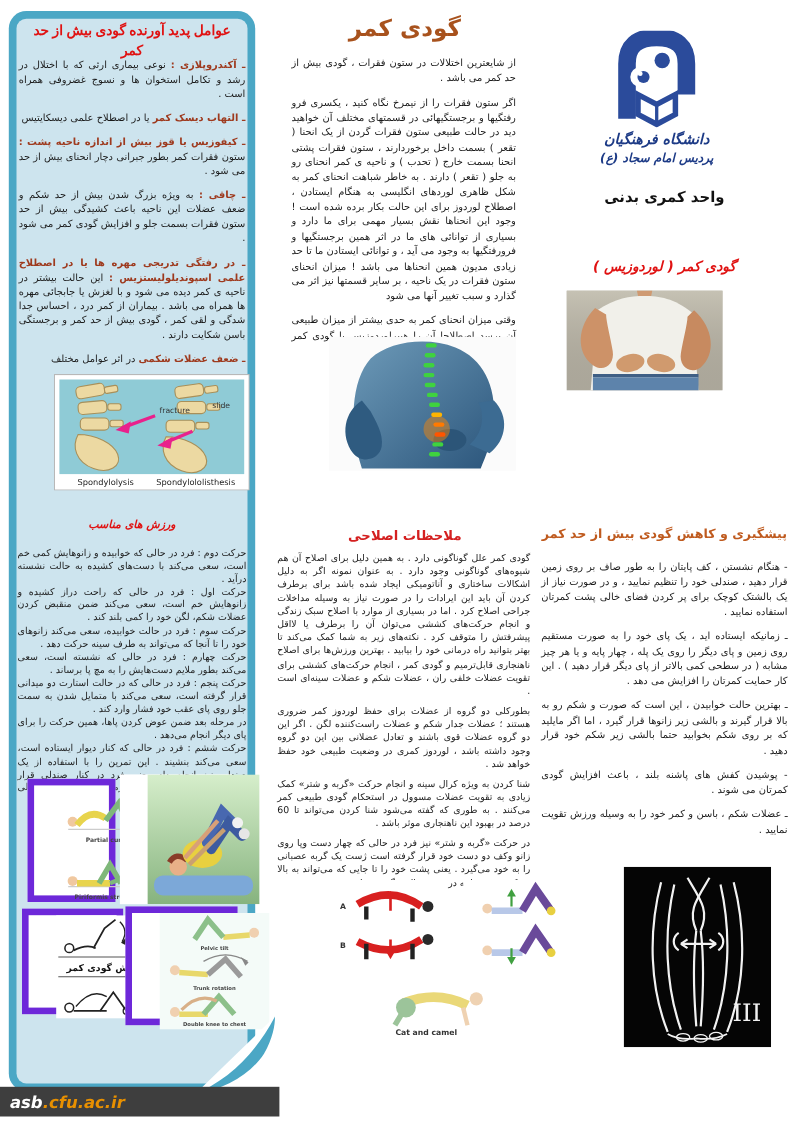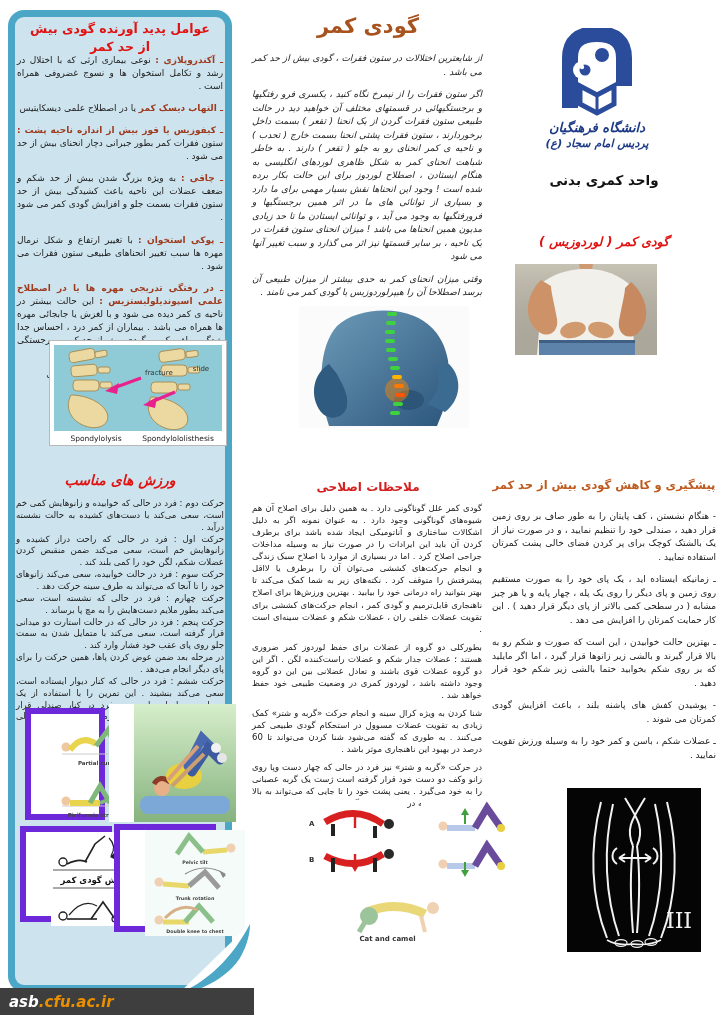--- a/index.html
+++ b/index.html
@@ -7,28 +7,28 @@
   body { font-family:"DejaVu Sans", sans-serif; }
   .page { position:relative; width:724px; height:1024px; background:#fff; overflow:hidden; margin:0 auto; }
 
   
   .panel { position:absolute; left:8px; top:10px; width:224px; height:982px;
            background:var(--c-panel-border,#4ba7c5); border-radius:16px; }
   .panel-inner { position:absolute; left:7px; top:7px; right:7px; bottom:7px;
            background:var(--c-panel-bg,#cde4ee); border-radius:9px; }
   .panel-title { position:absolute; top:10px; left:0; right:0; text-align:center;
            font-size:12.5px; font-weight:bold; color:var(--c-heading-red,#d42020);
-           padding:0 16px; direction:rtl; line-height:1.4; }
+           padding:0 16px; direction:rtl; line-height:1.4;font-family:Liberation Serif, serif; }
   .causes { position:absolute; top:44px; left:9px; right:9px; font-size:9px;
            line-height:1.45; direction:rtl; text-align:justify; color:#1a1a1a; }
   .cause { margin:0 0 9px; }
   .cause .lead { color:var(--c-lead-maroon,#9e3a1e); font-weight:bold; }
   .spine-diagram { position:absolute; top:330px; left:16px; width:178px; height:106px; }
   .ex-title { position:absolute; top:462px; left:0; right:0; text-align:center;
-           font-size:14px; font-weight:bold; font-style:italic;
+           font-size:10px; font-weight:bold; font-style:italic;
            color:var(--c-heading-red,#e01212); direction:rtl; }
   .exercises { position:absolute; top:488px; left:8px; right:8px; font-size:8.6px;
            line-height:1.38; direction:rtl; text-align:justify; color:#1a1a1a; }
   .exercises p { margin:0; }
   .ex-images { position:absolute; top:694px; left:0; right:0; height:252px; }
   .imgbox { position:absolute; background:#fff; border:6px solid #6d28d9; }
   .box-curl   { left:17px;  top:4px;   width:80px;  height:112px; }
   .box-knee   { left:101px; top:0;     width:102px; height:118px; border:none; }
   .box-sketch { left:12px;  top:122px; width:92px;  height:96px; }
   .box-tilt   { left:106px; top:120px; width:102px; height:108px; }
@@ -39,21 +39,21 @@
            background:#3e3e3e; z-index:6; display:flex; align-items:center;
            padding:0 9px; font-style:italic; font-weight:bold; font-size:15px; color:#fff; }
   .watermark .wm-suffix { color:var(--c-watermark-orange,#e89000); }
 
   
   .mid { position:absolute; left:252px; top:0; width:232px; height:1024px; }
   .mid-title { position:absolute; top:14px; left:0; right:0; text-align:center;
            font-size:21px; font-weight:bold; color:var(--c-title-brown,#a8521d); direction:rtl; }
   .mid-paras { position:absolute; top:52px; left:0; right:2px; font-size:9px; line-height:1.5;
            direction:rtl; text-align:justify; color:#1a1a1a; }
-  .mid-paras p { margin:0 0 9px;font-style:italic; }
+  .mid-paras p { margin:0 13px 9px; }
   .xray { position:absolute; top:306px; left:22px; width:170px; height:122px; }
   .corrective-title { position:absolute; top:480px; left:0; right:0; text-align:center;
            font-size:12px; font-weight:bold; color:var(--c-corrective-red,#d42020); direction:rtl; }
   .corrective { position:absolute; top:502px; left:0; right:2px; font-size:8.5px; line-height:1.42;
            direction:rtl; text-align:justify; color:#1a1a1a; }
   .corrective p { margin:0 0 6px; }
   .catab    { position:absolute; left:26px;  top:800px; width:104px; height:78px; }
   .purple   { position:absolute; left:144px; top:800px; width:86px;  height:78px; }
   .catcamel { position:absolute; left:58px;  top:890px; width:130px; height:58px; text-align:center; }
   .catcamel-caption { font-size:7px; font-weight:bold; color:#333; margin-top:1px; }
@@ -87,21 +87,20 @@
   <section class="panel">
     <div class="panel-inner"></div>
 
     <h2 class="panel-title">عوامل  پدید آورنده گودی بیش از حد کمر</h2>
 
     <div class="causes">
       <p class="cause"><b class="lead">ـ آکندروپلازی :</b> <span>نوعی بیماری ارثی که با اختلال در رشد و تکامل استخوان ها و نسوج غضروفی همراه است .</span></p>
       <p class="cause"><b class="lead">ـ التهاب دیسک کمر</b> <span>یا در اصطلاح علمی دیسکایتیس</span></p>
       <p class="cause"><b class="lead">ـ کیفوزیس یا قوز بیش از اندازه ناحیه پشت :</b> <span>ستون فقرات کمر بطور جبرانی دچار انحنای بیش از حد می شود .</span></p>
       <p class="cause"><b class="lead">ـ چاقی :</b> <span>به ویژه بزرگ شدن بیش از حد شکم و ضعف عضلات این ناحیه باعث کشیدگی بیش از حد ستون فقرات بسمت جلو و افزایش گودی کمر می شود .</span></p>
-      <p class="cause"><b class="lead">ـ پوکی استخوان :</b> <span>با تغییر ارتفاع و شکل نرمال مهره ها سبب تغییر انحناهای طبیعی ستون فقرات می شود .</span></p>
       <p class="cause"><b class="lead">ـ در رفتگی تدریجی مهره ها یا در اصطلاح علمی اسپوندیلولیستزیس :</b> <span>این حالت بیشتر در ناحیه ی کمر دیده می شود و با لغزش یا جابجائی مهره ها همراه می باشد . بیماران از کمر درد ، احساس جدا شدگی و لقی کمر ، گودی بیش از حد کمر و برجستگی باسن شکایت دارند .</span></p>
       <p class="cause"><b class="lead">ـ ضعف عضلات شکمی</b> <span>در اثر عوامل مختلف</span></p>
     </div>
 
     <figure class="spine-diagram">
       <svg viewBox="0 0 178 106" width="178" height="106">
         <rect x="0.5" y="0.5" width="177" height="105" fill="#ffffff" stroke="#b8b8b8"></rect>
         <rect x="5" y="5" width="168" height="86" fill="#8fcbd6"></rect>
         <g>
           <g transform="translate(12,10)" fill="#ecd9a2" stroke="#a8905a" stroke-width="1">

